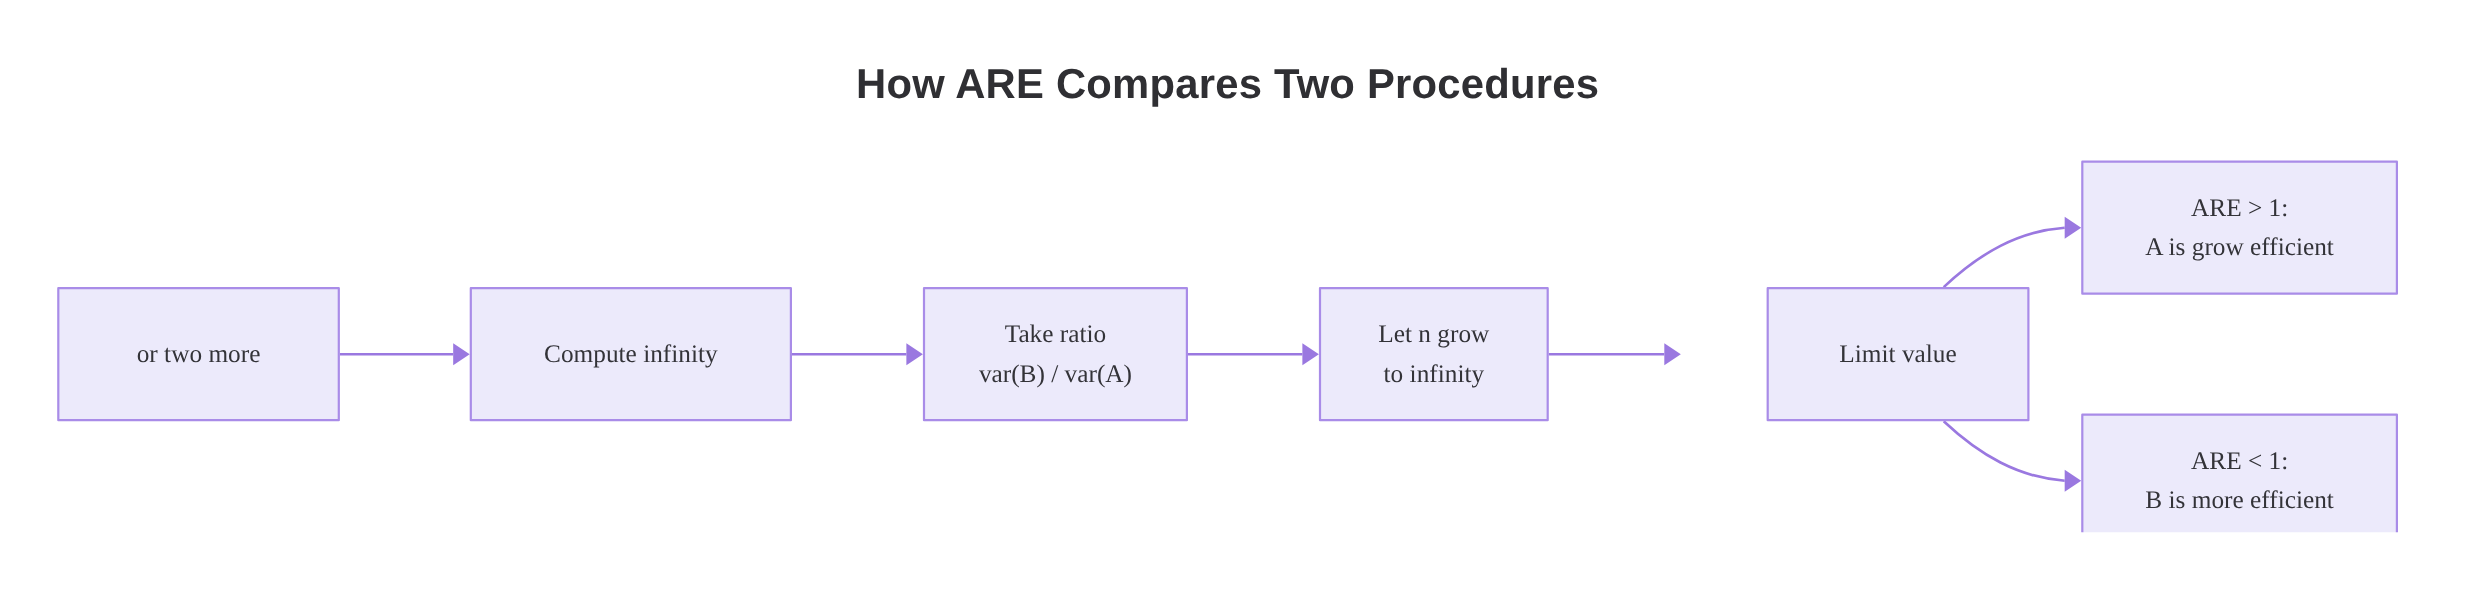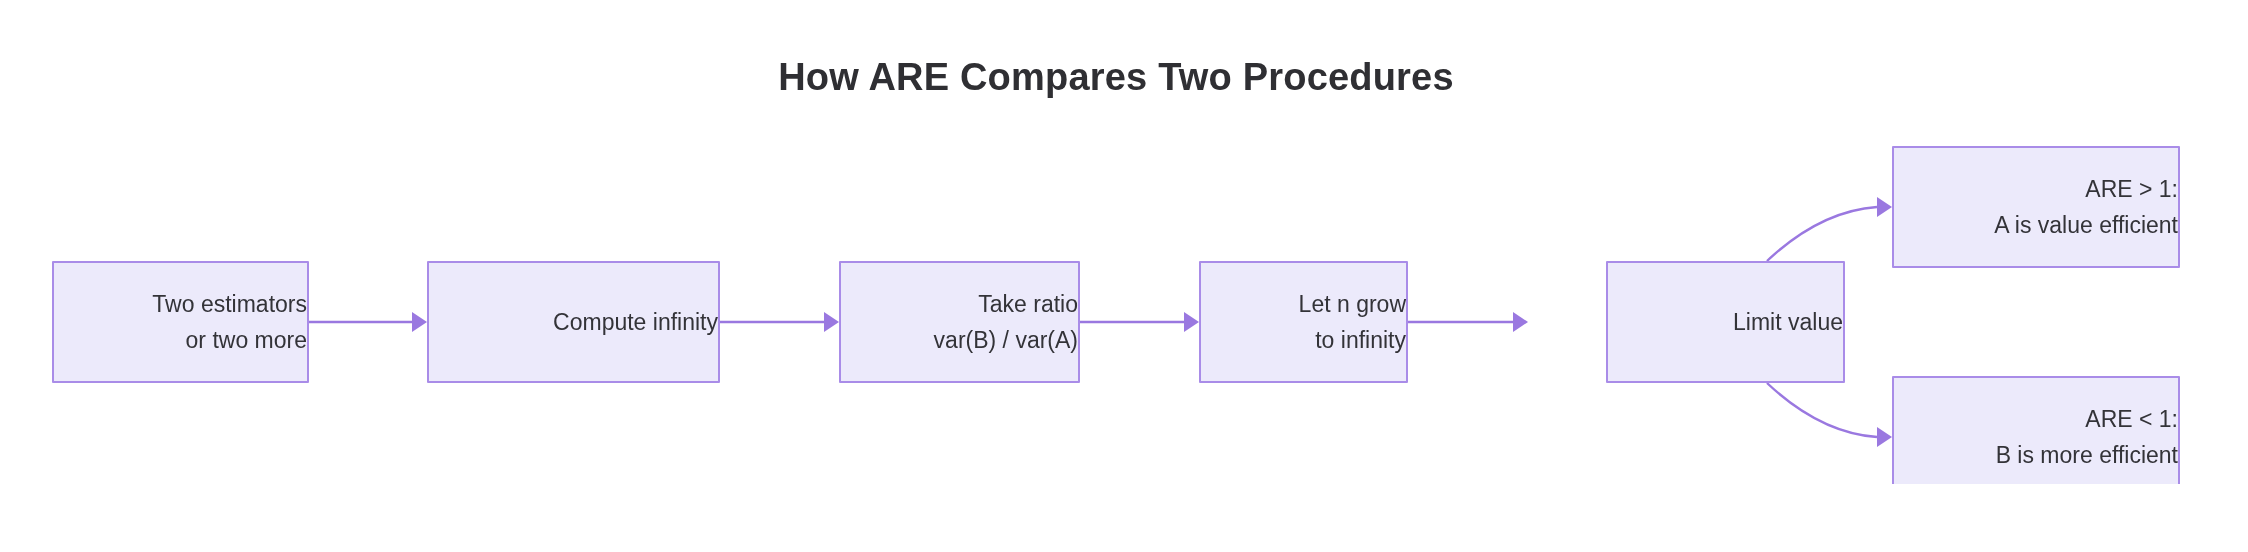--- a/index.html
+++ b/index.html
@@ -32,27 +32,28 @@
     white-space: nowrap;
   }
   .node {
     position: absolute;
     box-sizing: border-box;
     background: #ECEAFB;
     border: 2px solid #A98CE8;
     border-radius: 1px;
     display: flex;
     flex-direction: column;
-    align-items: flex-end;
+    align-items: center;
     justify-content: center;
     color: #333338;
     font-size: 23px;
     line-height: 36px;
     text-align: center;
     white-space: nowrap;
+    font-family: Liberation Serif, serif;
   }
   .node .line2 { display: block; }
   svg#edges {
     position: absolute;
     left: 0;
     top: 0;
     width: 2248px;
     height: 552px;
     overflow: visible;
     pointer-events: none;
@@ -97,21 +98,20 @@
       <path class="edge-path" d="M 1767 261 C 1800 230 1835 210 1877 207"></path>
       <polygon class="edge-head" points="1877,197 1892,207 1877,217"></polygon>
     </g>
     <g>
       <path class="edge-path" d="M 1767 383 C 1800 414 1835 434 1877 437"></path>
       <polygon class="edge-head" points="1877,427 1892,437 1877,447"></polygon>
     </g>
   </svg>
 
   <div class="node" style="left:52px;  top:261px; width:257px; height:122px;">
-    <span class="line1">Two estimators</span>
     <span class="line2">or two more</span>
   </div>
 
   <div class="node" style="left:427px; top:261px; width:293px; height:122px;">
     <span class="line1">Compute infinity</span>
   </div>
 
   <div class="node" style="left:1199px; top:261px; width:209px; height:122px;">
     <span class="line1">Let n grow</span>
     <span class="line2">to infinity</span>
@@ -121,21 +121,21 @@
     <span class="line1">Take ratio</span>
     <span class="line2">var(B) / var(A)</span>
   </div>
 
   <div class="node" style="left:1606px; top:261px; width:239px; height:122px;">
     <span class="line1">Limit value</span>
   </div>
 
   <div class="node" style="left:1892px; top:146px; width:288px; height:122px;">
     <span class="line1">ARE &gt; 1:</span>
-    <span class="line2">A is value efficient</span>
+    <span class="line2">A is grow efficient</span>
   </div>
 
   <div class="node" style="left:1892px; top:376px; width:288px; height:122px;">
     <span class="line1">ARE &lt; 1:</span>
     <span class="line2">B is more efficient</span>
   </div>
 
 </div>
 
 </body></html>

